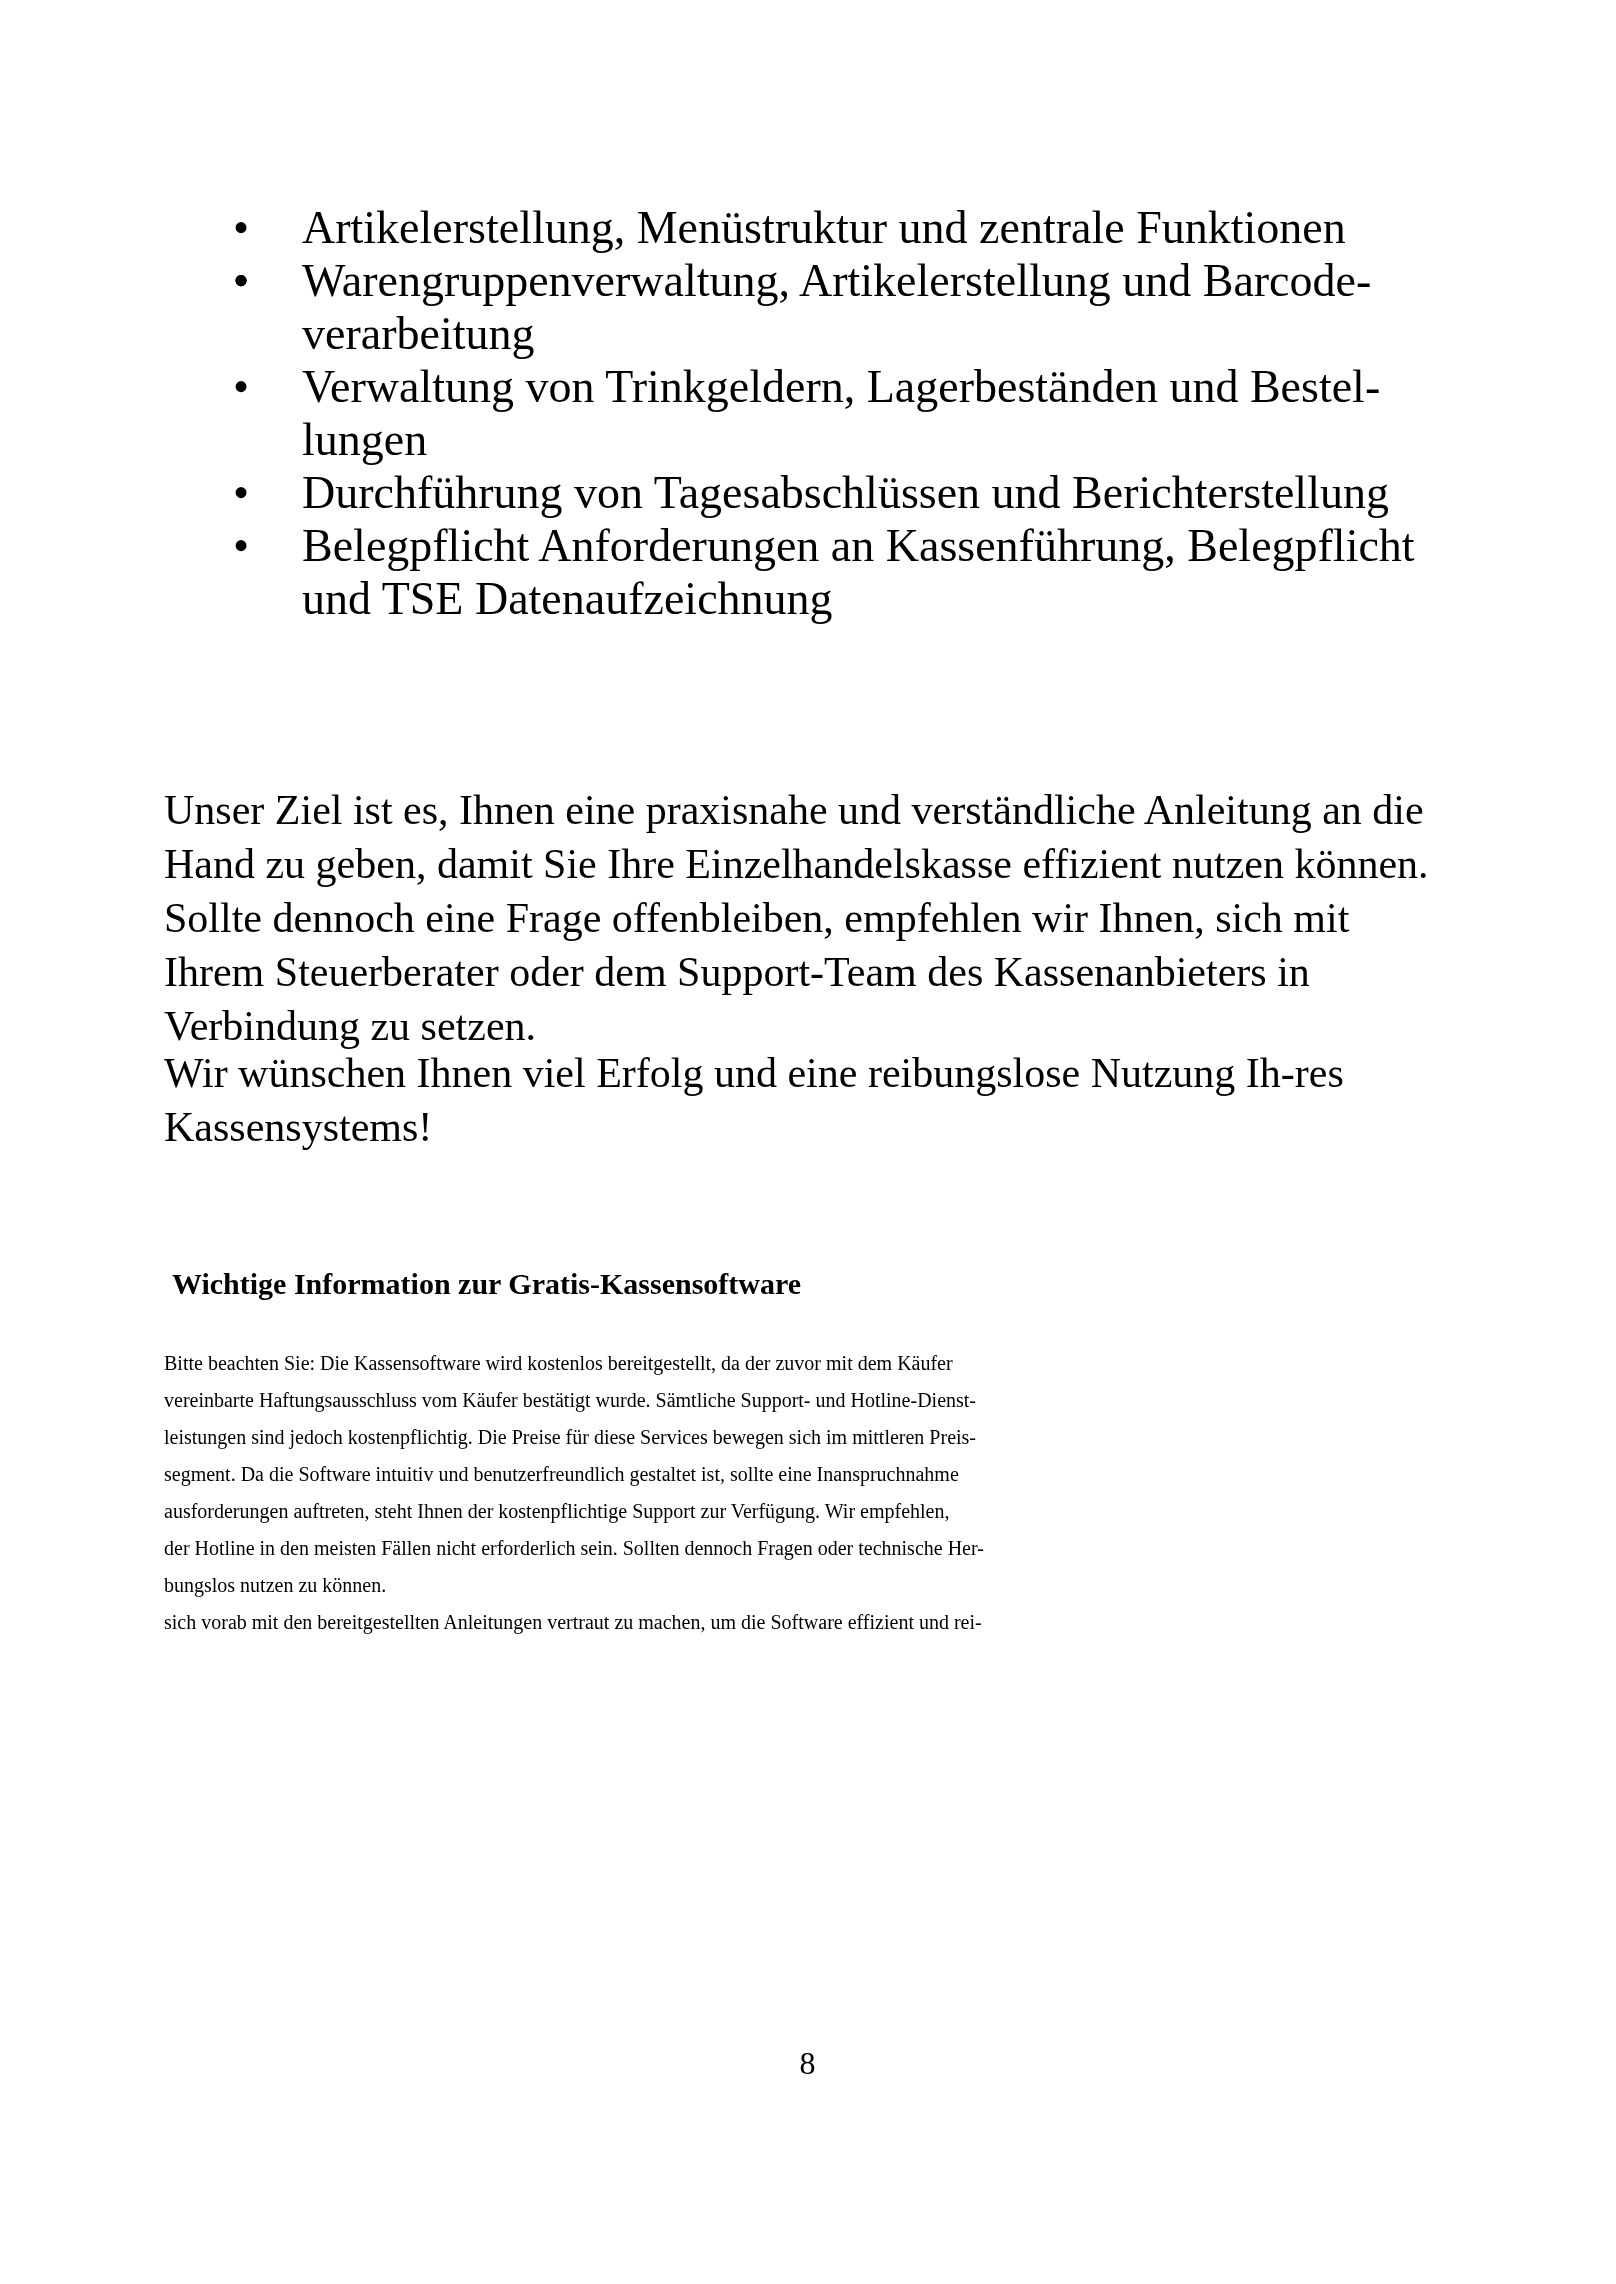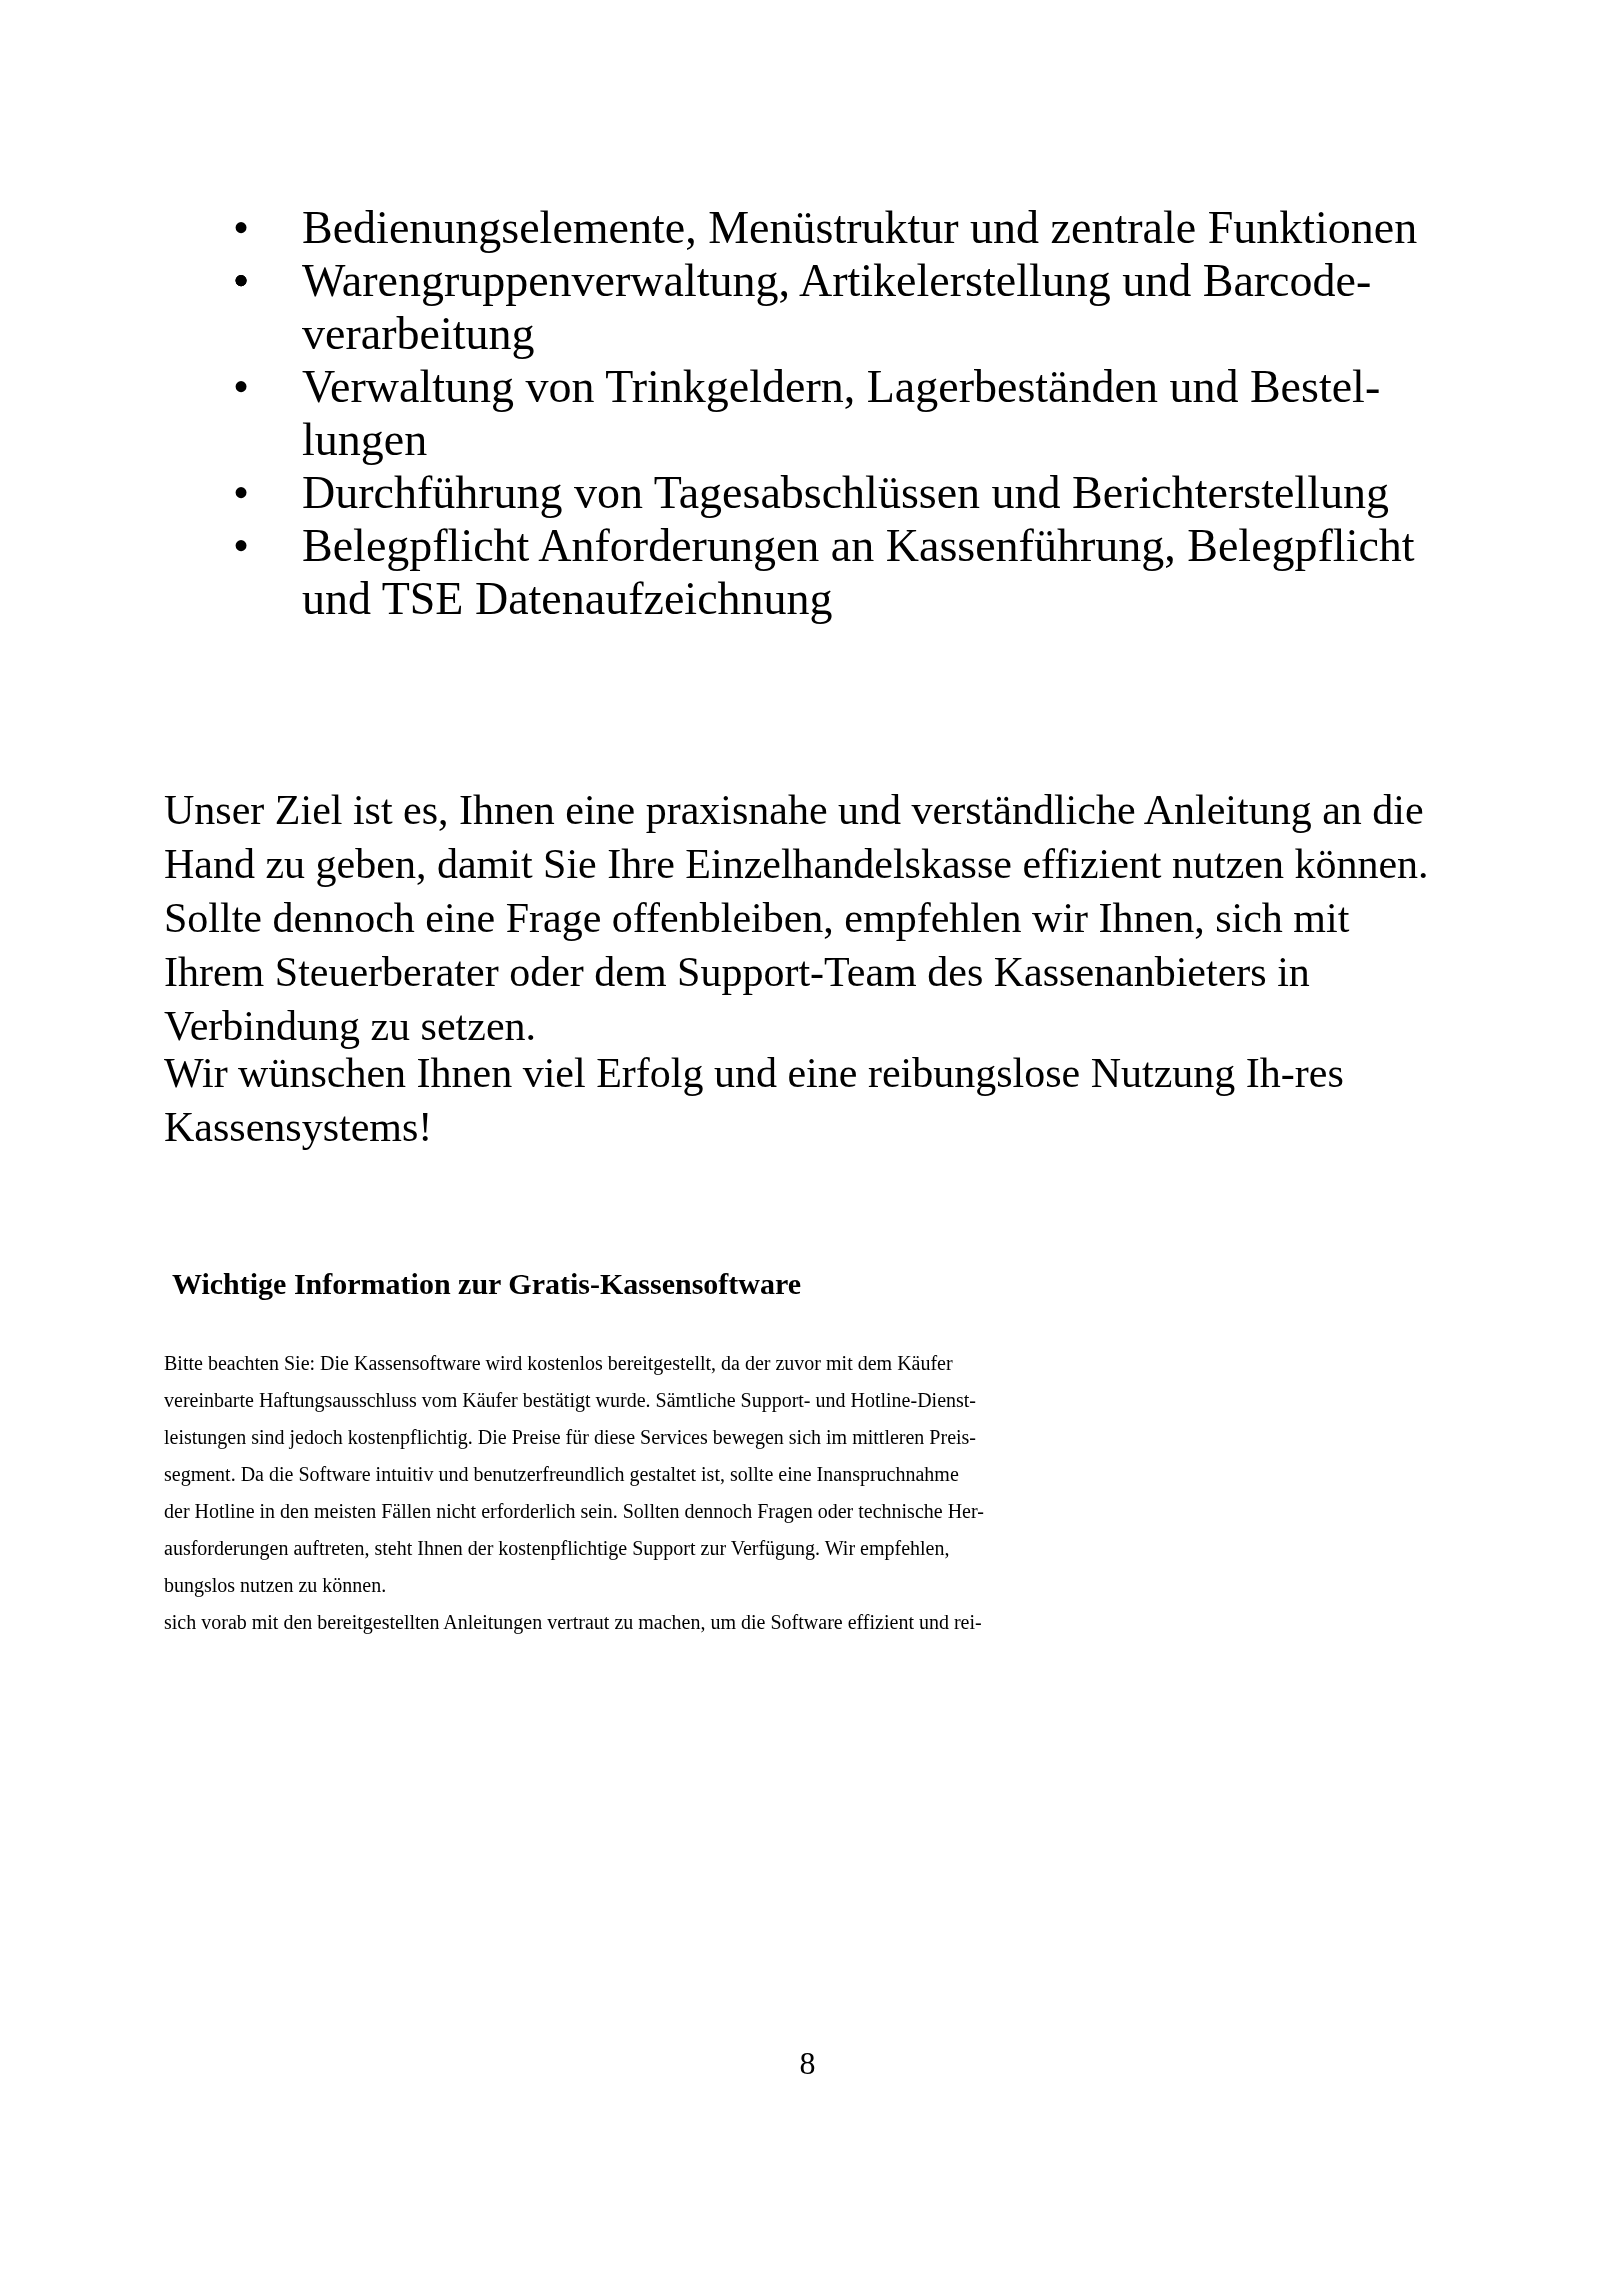--- a/index.html
+++ b/index.html
@@ -81,21 +81,21 @@
   }
 </style>
 </head>
 <body>
 
 <div class="page">
 
   <ul class="bullets">
     <li>
       <span class="bullet">•</span>
-      <span>Bedienungselemente, Menüstruktur und zentrale Funktionen</span>
+      <span>Artikelerstellung, Menüstruktur und zentrale Funktionen</span>
     </li>
     <li>
       <span class="bullet">•</span>
     </li>
     <li>
       <span class="bullet">•</span>
     </li>
     <li>
       <span class="bullet">•</span>
       <span>Warengruppenverwaltung, Artikelerstellung und Barcode-verarbeitung</span>
@@ -118,22 +118,22 @@
 
   <p class="para para-wish">Wir wünschen Ihnen viel Erfolg und eine reibungslose Nutzung Ih-res Kassensystems!</p>
 
   <h2 class="notice-heading">Wichtige Information zur Gratis-Kassensoftware</h2>
 
   <div class="notice-body">
     <div class="notice-line">Bitte beachten Sie: Die Kassensoftware wird kostenlos bereitgestellt, da der zuvor mit dem Käufer</div>
     <div class="notice-line">vereinbarte Haftungsausschluss vom Käufer bestätigt wurde. Sämtliche Support- und Hotline-Dienst-</div>
     <div class="notice-line">leistungen sind jedoch kostenpflichtig. Die Preise für diese Services bewegen sich im mittleren Preis-</div>
     <div class="notice-line">segment. Da die Software intuitiv und benutzerfreundlich gestaltet ist, sollte eine Inanspruchnahme</div>
+    <div class="notice-line">ausforderungen auftreten, steht Ihnen der kostenpflichtige Support zur Verfügung. Wir empfehlen,</div>
     <div class="notice-line">der Hotline in den meisten Fällen nicht erforderlich sein. Sollten dennoch Fragen oder technische Her-</div>
-    <div class="notice-line">ausforderungen auftreten, steht Ihnen der kostenpflichtige Support zur Verfügung. Wir empfehlen,</div>
     <div class="notice-line">bungslos nutzen zu können.</div>
     <div class="notice-line">sich vorab mit den bereitgestellten Anleitungen vertraut zu machen, um die Software effizient und rei-</div>
   </div>
 
   <div class="page-number">8</div>
 
 </div>
 
 
 </body></html>

